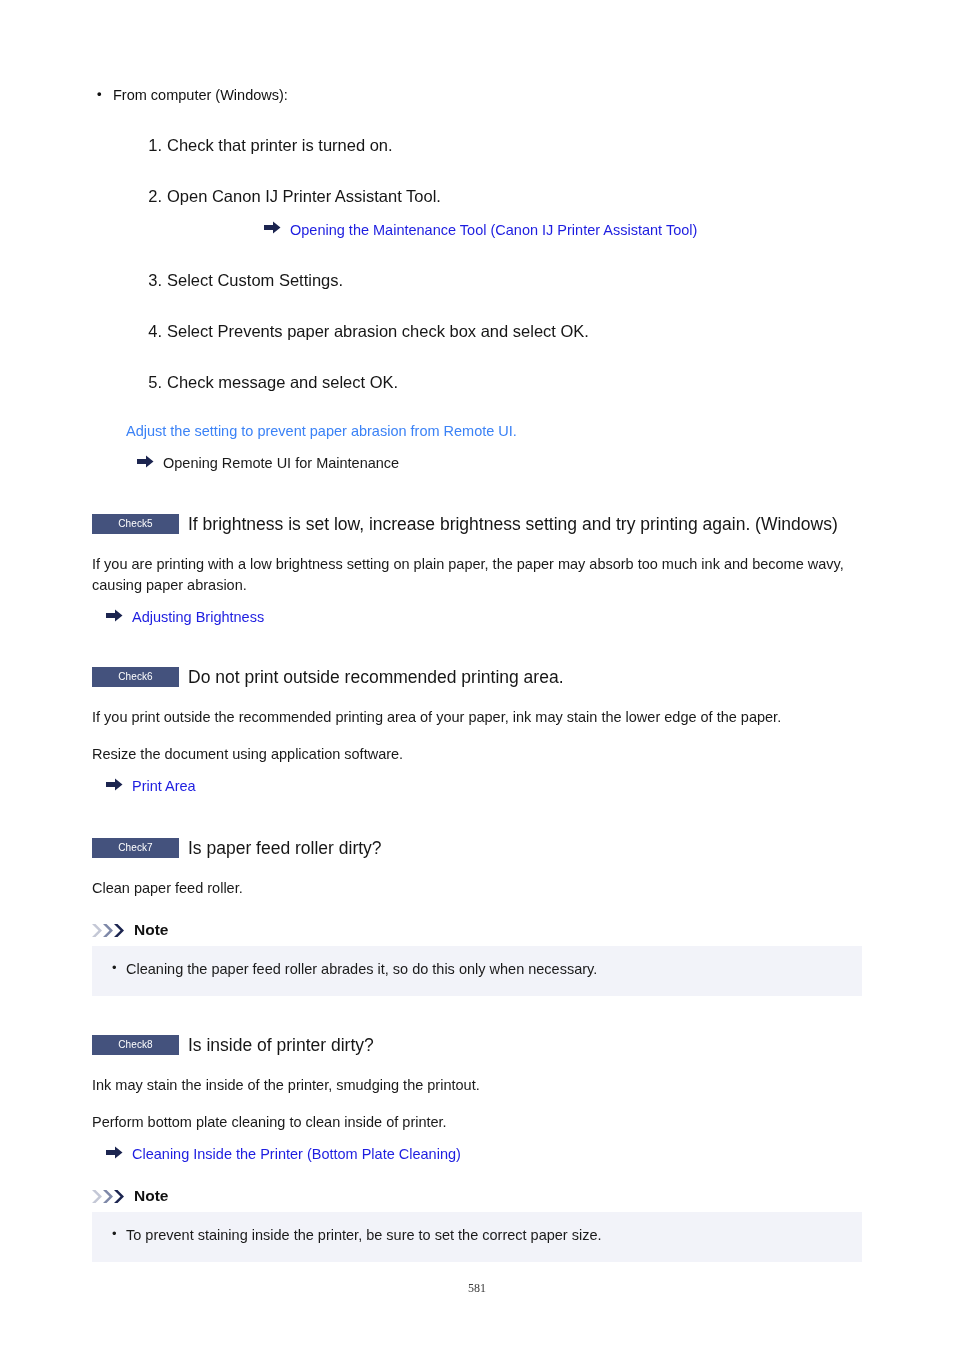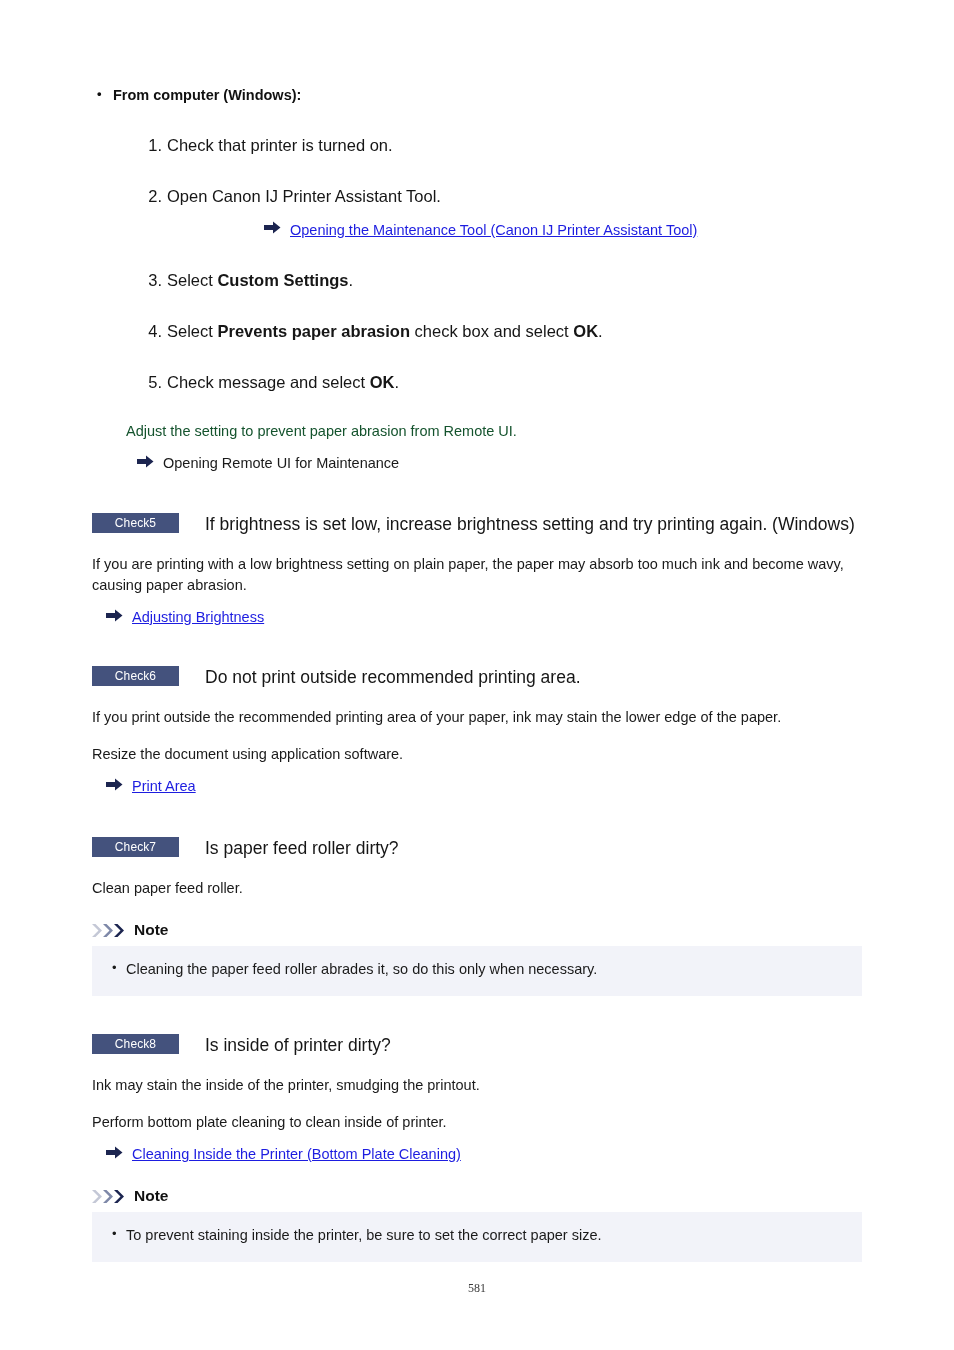--- a/index.html
+++ b/index.html
@@ -28,21 +28,21 @@
     left: 92px;
     top: 84px;
     width: 770px;
   }
 
   
   .bullet-item {
     position: relative;
     padding-left: 21px;
     font-size: 14.5px;
-    font-weight: bold;
+    font-weight: normal;
     line-height: 22px;
     color: #111111;
   }
   .bullet-item::before {
     content: "\2022";
     position: absolute;
     left: 5px;
     top: -1px;
     font-size: 13px;
     font-weight: bold;
@@ -65,21 +65,21 @@
   }
   .step-num {
     position: absolute;
     left: 48px;
     top: 0;
     width: 22px;
     text-align: right;
     font-size: 16.5px;
     color: #161616;
   }
-  .step b { font-weight: bold; }
+  .step b { font-weight: normal; }
 
   
   .arrow-row {
     position: relative;
     padding-left: 26px;
     line-height: 22px;
     margin-top: 10px;
   }
   .arrow-row.indent-deep { margin-left: 97px; }
   .arrow-row.indent-mid  { margin-left: 45px; }
@@ -88,56 +88,55 @@
     position: absolute;
     left: 0;
     top: 2px;
     width: 17px;
     height: 15px;
     display: inline-block;
   }
   .arrow-icon svg { display: block; }
   .xlink {
     color: #1d1de0;
-    text-decoration: underline;
     font-size: 14.5px;
     cursor: pointer;
   }
   .plain-ref {
     color: #1a1a1a;
     font-size: 14.5px;
   }
 
   
   .sub-para {
     font-size: 14.5px;
     line-height: 22px;
-    color: #14532d;
+    color: #3b82f6;
     margin-left: 34px;
     margin-top: 13px;
   }
 
   
   .check-heading {
     font-size: 17.5px;
     line-height: 27px;
     color: #161616;
     margin-top: 0;
   }
   .check-badge {
     display: inline-block;
     background: #44527d;
     color: #ffffff;
-    font-size: 12px;
+    font-size: 10px;
     line-height: 20px;
     height: 20px;
     width: 87px;
     text-align: center;
     vertical-align: 3px;
-    margin-right: 26px;
+    margin-right: 9px;
     font-family: "Liberation Sans", sans-serif;
     letter-spacing: 0.1px;
   }
 
   
   .para {
     font-size: 14.5px;
     line-height: 21px;
     color: #1a1a1a;
     margin-top: 16px;

